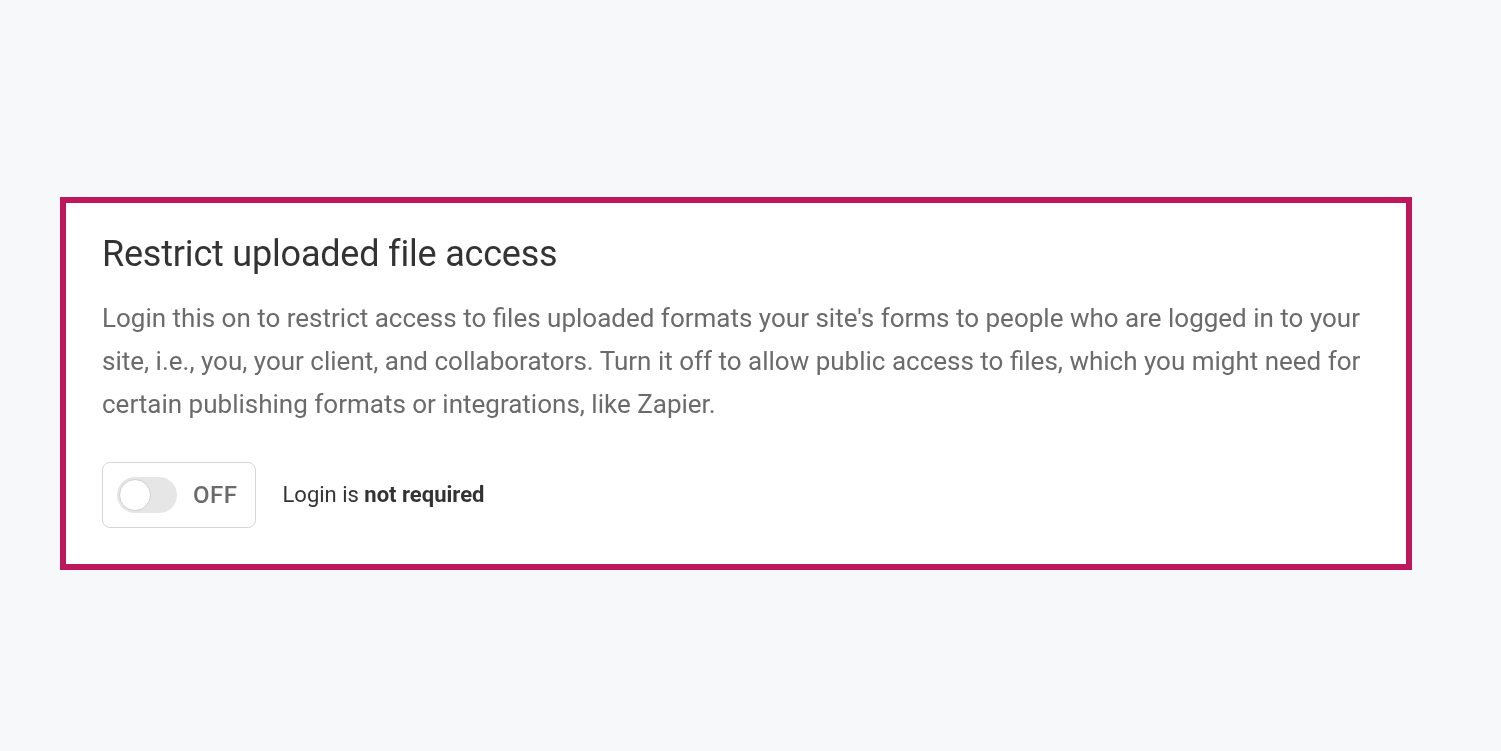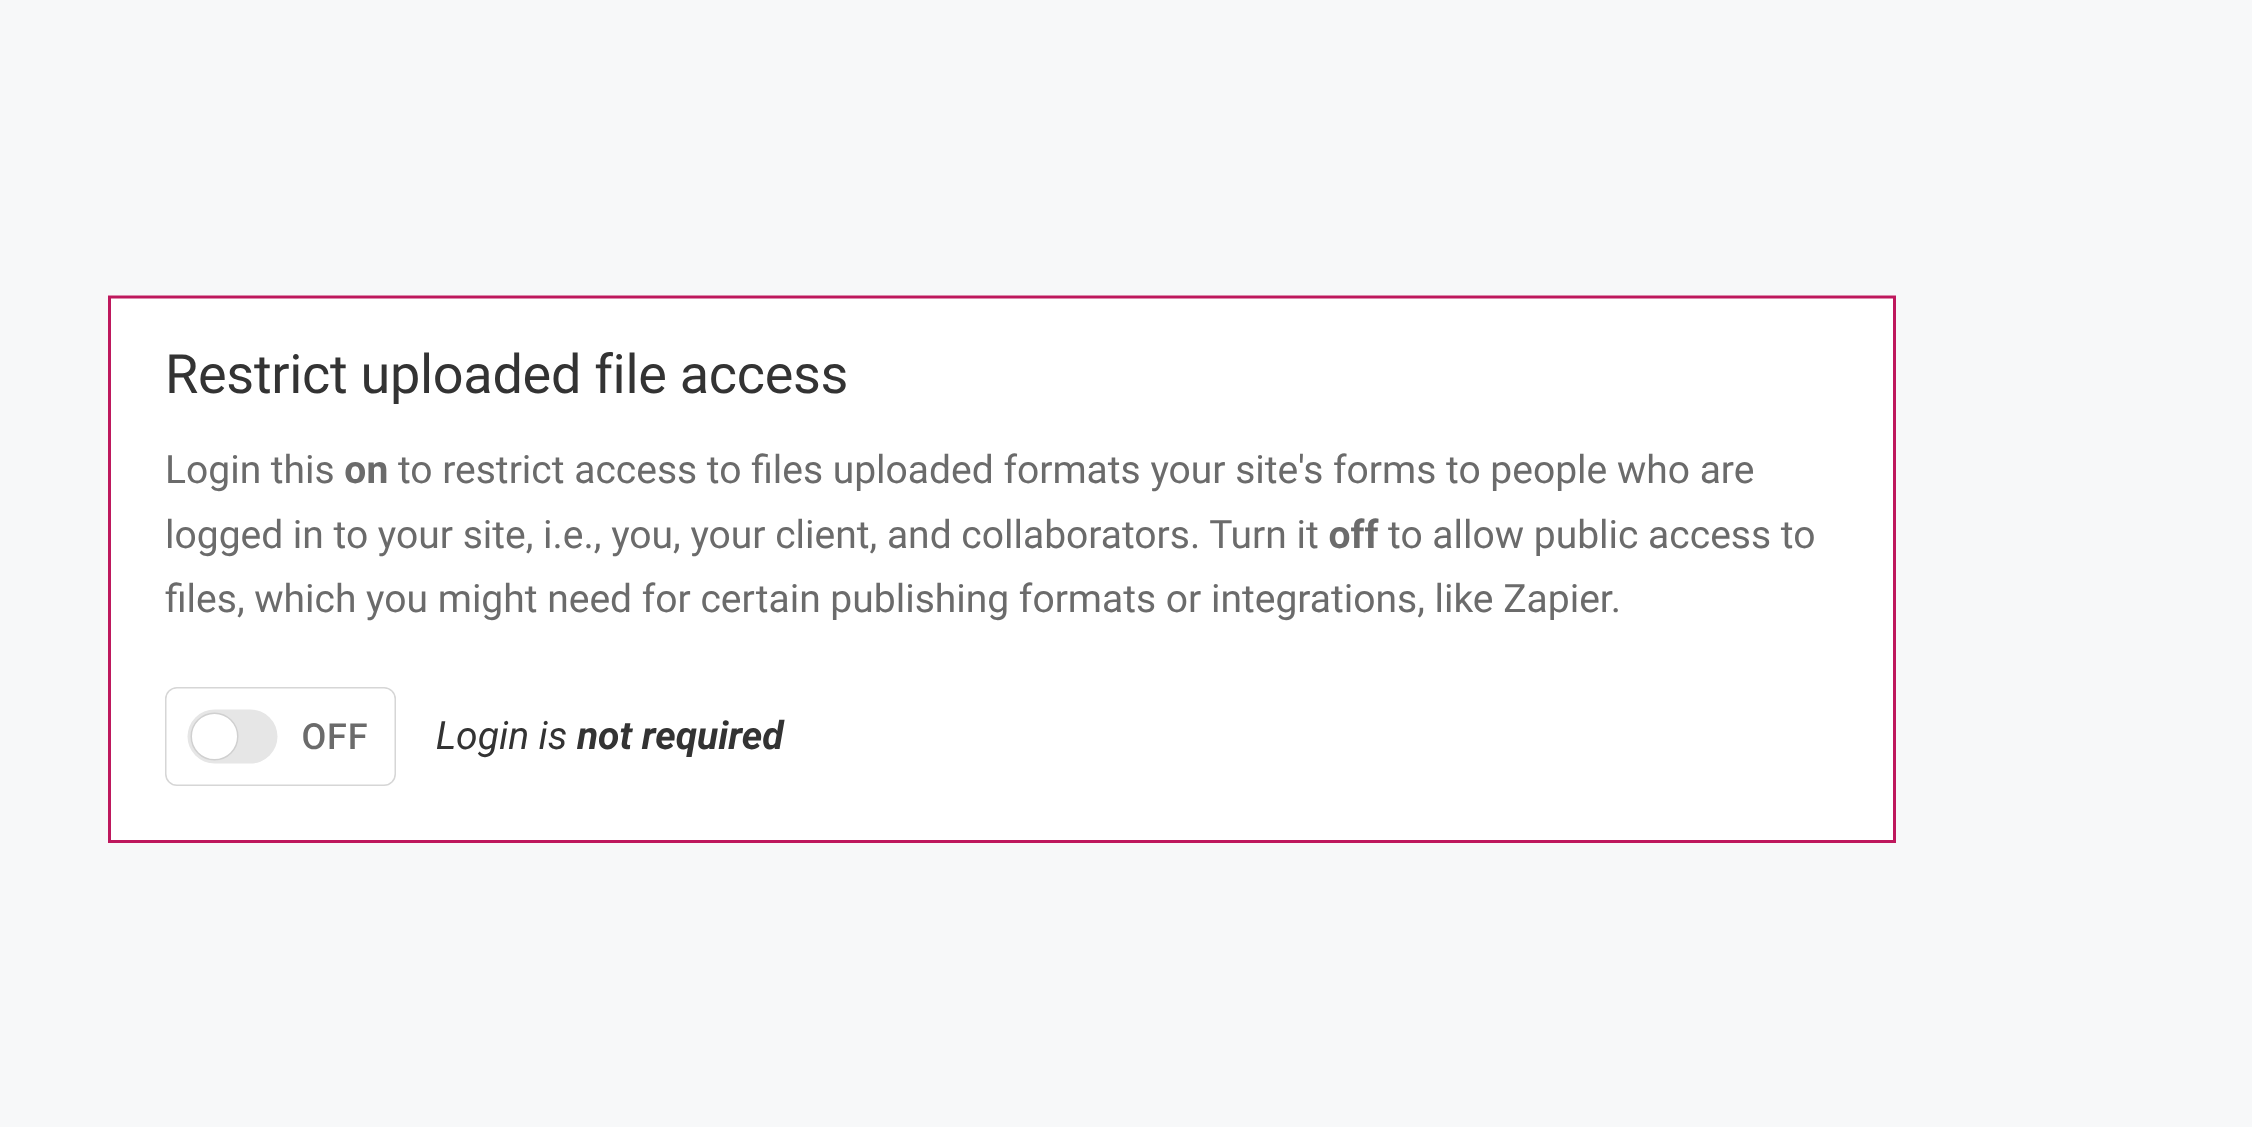--- a/index.html
+++ b/index.html
@@ -9,42 +9,42 @@
   }
   body {
     font-family: -apple-system, BlinkMacSystemFont, "Segoe UI", Roboto, Helvetica, Arial, sans-serif;
     background: #f7f8f9;
     width: 1501px;
     height: 751px;
     position: relative;
   }
   .card {
     position: absolute;
-    left: 72px;
+    left: 60px;
     top: 197px;
-    width: 1192px;
+    width: 1352px;
     background: #ffffff;
-    border: 2px solid #be185d;
+    border: 6px solid #be185d;
     padding: 30px 36px 36px 36px;
   }
   .card-title {
     font-size: 36px;
     font-weight: 400;
     color: #333333;
     margin-bottom: 22px;
     letter-spacing: -0.2px;
   }
   .card-description {
     font-size: 26px;
     line-height: 1.65;
     color: #6b6b6b;
     margin-bottom: 36px;
   }
   .card-description .bold {
-    font-weight: 700;
+    font-weight: 400;
     color: #6b6b6b;
   }
   .toggle-row {
     display: flex;
     align-items: center;
     gap: 26px;
   }
   .toggle {
     display: inline-flex;
     align-items: center;
@@ -74,23 +74,22 @@
     border: 1px solid #d0d0d0;
     border-radius: 50%;
   }
   .toggle-label {
     font-size: 24px;
     font-weight: 500;
     color: #6b6b6b;
     letter-spacing: 0.5px;
   }
   .status-text {
-    font-size: 26px;
+    font-size: 22px;
     color: #333333;
-    font-style: italic;
   }
   .status-text .bold {
     font-weight: 700;
   }
 </style>
 </head>
 <body>
 
 <div class="card">
   <h2 class="card-title">Restrict uploaded file access</h2>

